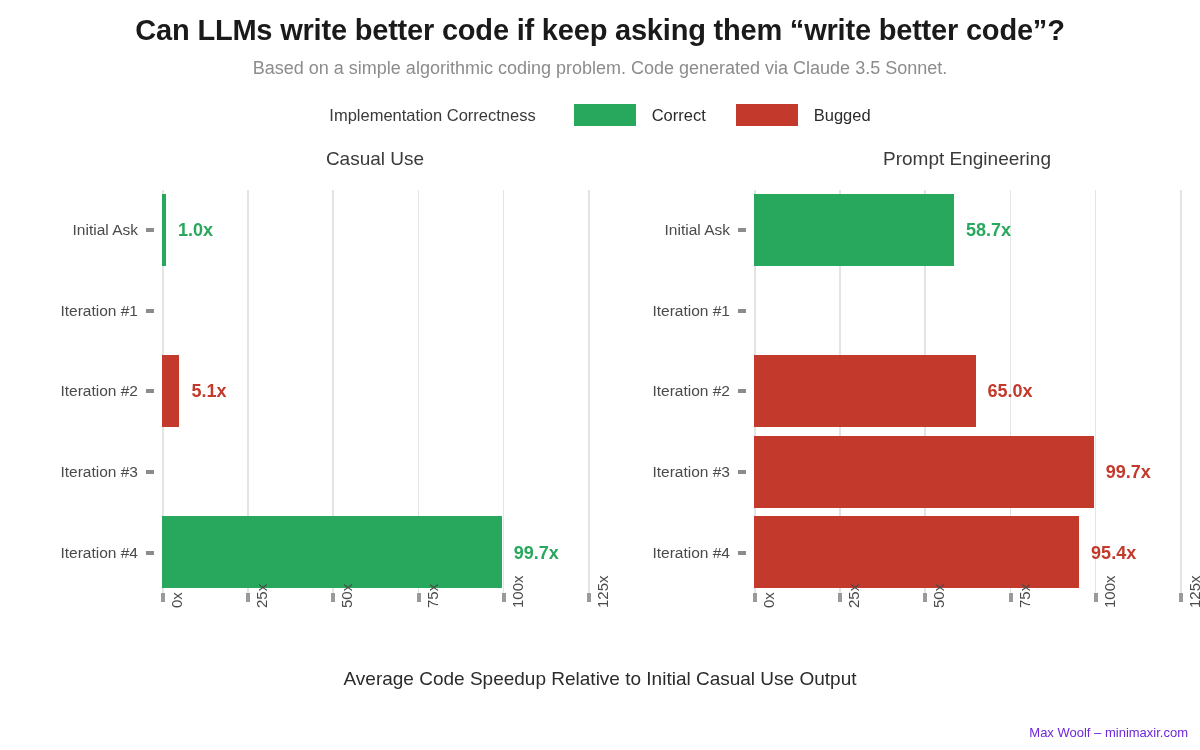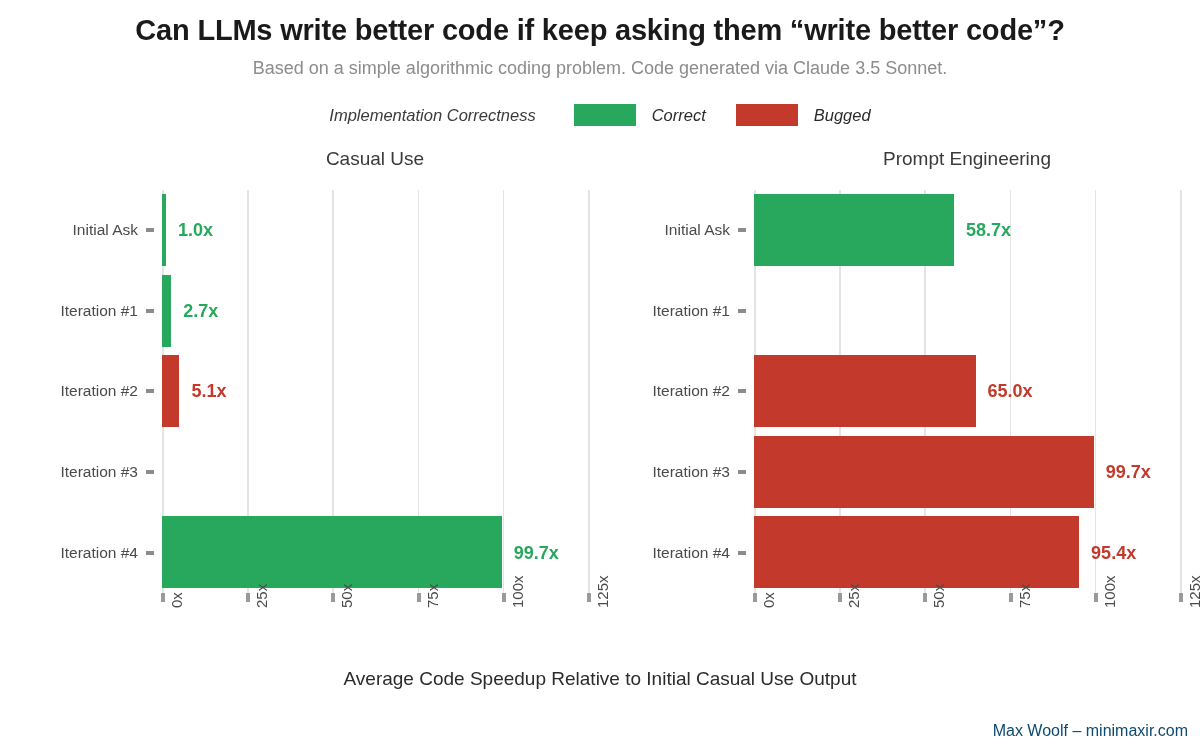--- a/index.html
+++ b/index.html
@@ -40,21 +40,20 @@
   
   #legend {
     position: absolute;
     top: 104px;
     left: 0;
     right: 0;
     display: flex;
     justify-content: center;
     align-items: center;
     gap: 0px;
-    font-style: italic;
   }
   .legend-title {
     font-size: 16.5px;
     color: #3a3a3a;
     margin-right: 38px;
   }
   .legend-entry {
     display: flex;
     align-items: center;
     justify-content: center;
@@ -169,22 +168,22 @@
     top: 668px;
     left: 0; right: 0;
     text-align: center;
     font-size: 19px;
     color: #2b2b2b;
   }
   #caption {
     position: absolute;
     bottom: 10px;
     right: 12px;
-    font-size: 16px;
-    color: #0c4a6e;
+    font-size: 13px;
+    color: #6d28d9;
   }
 </style>
 </head>
 <body>
 
 <div id="chart-title">Can LLMs write better code if keep asking them “write better code”?</div>
 <div id="chart-subtitle">Based on a simple algorithmic coding problem. Code generated via Claude 3.5 Sonnet.</div>
 
 <div id="legend">
   <span class="legend-title">Implementation Correctness</span>
@@ -249,24 +248,20 @@
 <div class="panel" id="panel-left">
     <div class="gridline" style="left: 0px; background: rgb(228, 228, 228);"></div>
     <div class="gridline" style="left: 85.2px; background: rgb(228, 228, 228);"></div>
     <div class="gridline" style="left: 170.4px; background: rgb(228, 228, 228);"></div>
     <div class="gridline" style="left: 255.6px; background: rgb(228, 228, 228);"></div>
     <div class="gridline" style="left: 340.8px; background: rgb(228, 228, 228);"></div>
     <div class="gridline" style="left: 426px; background: rgb(228, 228, 228);"></div>
     <div class="band" style="top: 0px;">
       <div class="bar" style="width: 4px; background: rgb(40, 168, 92);"></div>
       <div class="bar-label" style="left: 16px; color: rgb(40, 168, 92);">1.0x</div>
-    </div>
-    <div class="band" style="top: 80.6px;">
-      <div class="bar" style="width: 9.2016px; background: rgb(40, 168, 92);"></div>
-      <div class="bar-label" style="left: 21.2016px; color: rgb(40, 168, 92);">2.7x</div>
     </div>
     <div class="band" style="top: 161.2px;">
       <div class="bar" style="width: 17.3808px; background: rgb(195, 57, 43);"></div>
       <div class="bar-label" style="left: 29.3808px; color: rgb(195, 57, 43);">5.1x</div>
     </div>
     <div class="band" style="top: 322.4px;">
       <div class="bar" style="width: 339.778px; background: rgb(40, 168, 92);"></div>
       <div class="bar-label" style="left: 351.778px; color: rgb(40, 168, 92);">99.7x</div>
     </div>
   </div>

